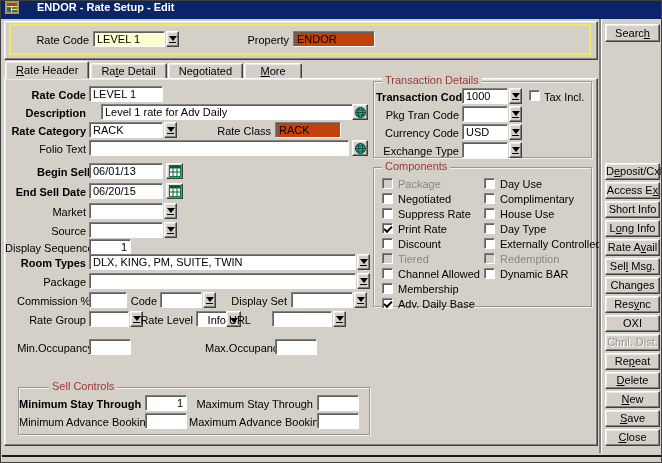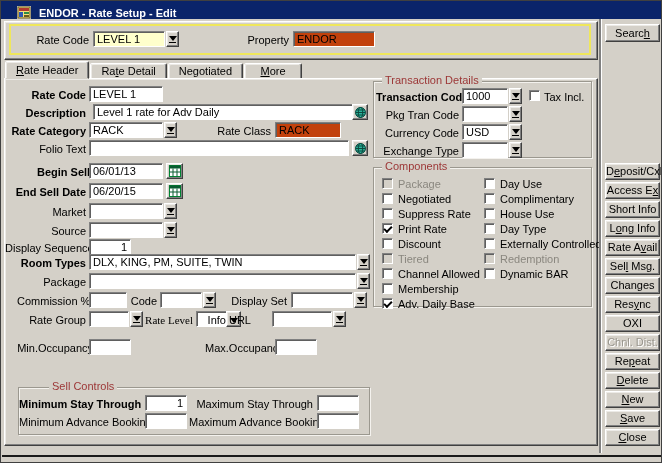--- a/index.html
+++ b/index.html
@@ -8,21 +8,21 @@
     position:relative;width:662px;height:463px;
     background:var(--window-bg,#D4D0C8);
     border:1px solid #404040;
     font-family:"Liberation Sans",sans-serif;font-size:11px;color:#000;
     overflow:hidden;
   }
   
   .titlebar{
     position:absolute;left:0;top:0;right:0;height:18px;
     background:var(--titlebar,#0A246A);
-    display:flex;align-items:flex-end;padding:0 16px;gap:8px;
+    display:flex;align-items:flex-start;padding:0 4px;gap:18px;
   }
   .titlebar .title{color:#fff;font-weight:bold;font-size:11px;white-space:nowrap;}
   .appicon{width:14px;height:13px;display:inline-block;}
   
   .body{position:absolute;left:1px;top:18px;width:660px;height:444px;background:var(--window-bg,#D4D0C8);}
   
   .raised{
     background:var(--window-bg,#D4D0C8);
     border:1px solid;border-color:#FFFFFF #404040 #404040 #FFFFFF;
     box-shadow:inset -1px -1px 0 #808080, inset 1px 1px 0 #ECEAE6;
@@ -141,21 +141,21 @@
         <div class="tab">Negotiated</div>
         <div class="tab"><u>M</u>ore</div>
       </div>
 
     <div class="main">
 
       <span class="lbl b" style="left:0;top:9px;width:81px;">Rate Code</span>
       <input class="fld" style="left: 84px; top: 7px; width: 74px;" value="LEVEL 1">
 
       <span class="lbl b" style="left:0;top:27px;width:81px;">Description</span>
-      <input class="fld" style="left: 88px; top: 25px; width: 260px;" value="Level 1 rate for Adv Daily">
+      <input class="fld" style="left: 96px; top: 25px; width: 260px;" value="Level 1 rate for Adv Daily">
       <span class="icon-btn btn" style="left:347px;top:25px;width:16px;">
         <svg width="11" height="11" viewBox="0 0 11 11">
             <circle cx="5.5" cy="5.5" r="5" fill="#2BB49A" stroke="#0A4A40"></circle>
             <ellipse cx="5.5" cy="5.5" rx="2.2" ry="5" fill="none" stroke="#0A4A40"></ellipse>
             <line x1="0.5" y1="5.5" x2="10.5" y2="5.5" stroke="#0A4A40"></line>
             <line x1="1" y1="3" x2="10" y2="3" stroke="#0A4A40"></line>
             <line x1="1" y1="8" x2="10" y2="8" stroke="#0A4A40"></line>
           </svg>
       </span>
 
@@ -225,21 +225,21 @@
       <span class="lbl" style="left:100px;top:215px;width:52px;">Code</span>
       <input class="fld" style="left: 155px; top: 213px; width: 42px;">
       <span class="dd raised" style="left:198px;top:213px;"></span>
       <span class="lbl" style="left:220px;top:215px;width:62px;">Display Set</span>
       <input class="fld" style="left: 286px; top: 213px; width: 62px;">
       <span class="dd raised" style="left:349px;top:213px;"></span>
 
       <span class="lbl" style="left:0;top:234px;width:81px;">Rate Group</span>
       <input class="fld" style="left: 84px; top: 232px; width: 40px;">
       <span class="dd raised" style="left:125px;top:232px;"></span>
-      <span class="lbl" style="left:130px;top:234px;width:58px;font-family:Liberation Serif, serif;">Rate Level</span>
+      <span class="lbl" style="left:130px;top:234px;width:58px;">Rate Level</span>
       <input class="fld" style="left: 191px; top: 232px; width: 31px;">
       <span class="combo-arrow raised" style="left:221px;top:232px;"></span>
       <span class="lbl" style="left:198px;top:234px;width:48px;">Info URL</span>
       <input class="fld" style="left: 267px; top: 232px; width: 60px;">
       <span class="dd raised" style="left:328px;top:232px;"></span>
 
       <span class="lbl" style="left:7px;top:262px;width:81px;">Min.Occupancy</span>
       <input class="fld" style="left: 84px; top: 260px; width: 42px;">
       <span class="lbl" style="left:200px;top:262px;width:66px;">Max.Occupancy</span>
       <input class="fld" style="left: 270px; top: 260px; width: 42px;">

